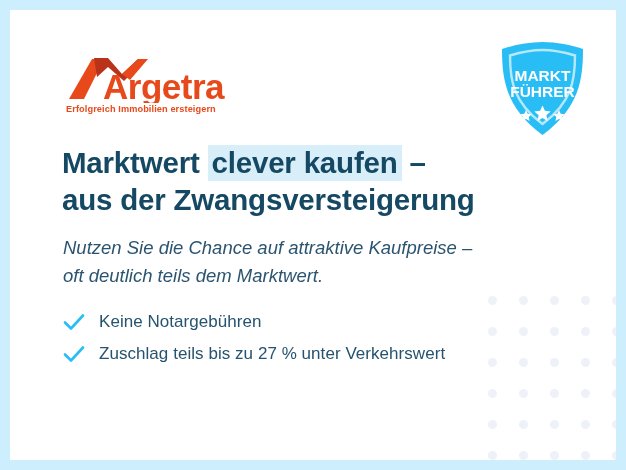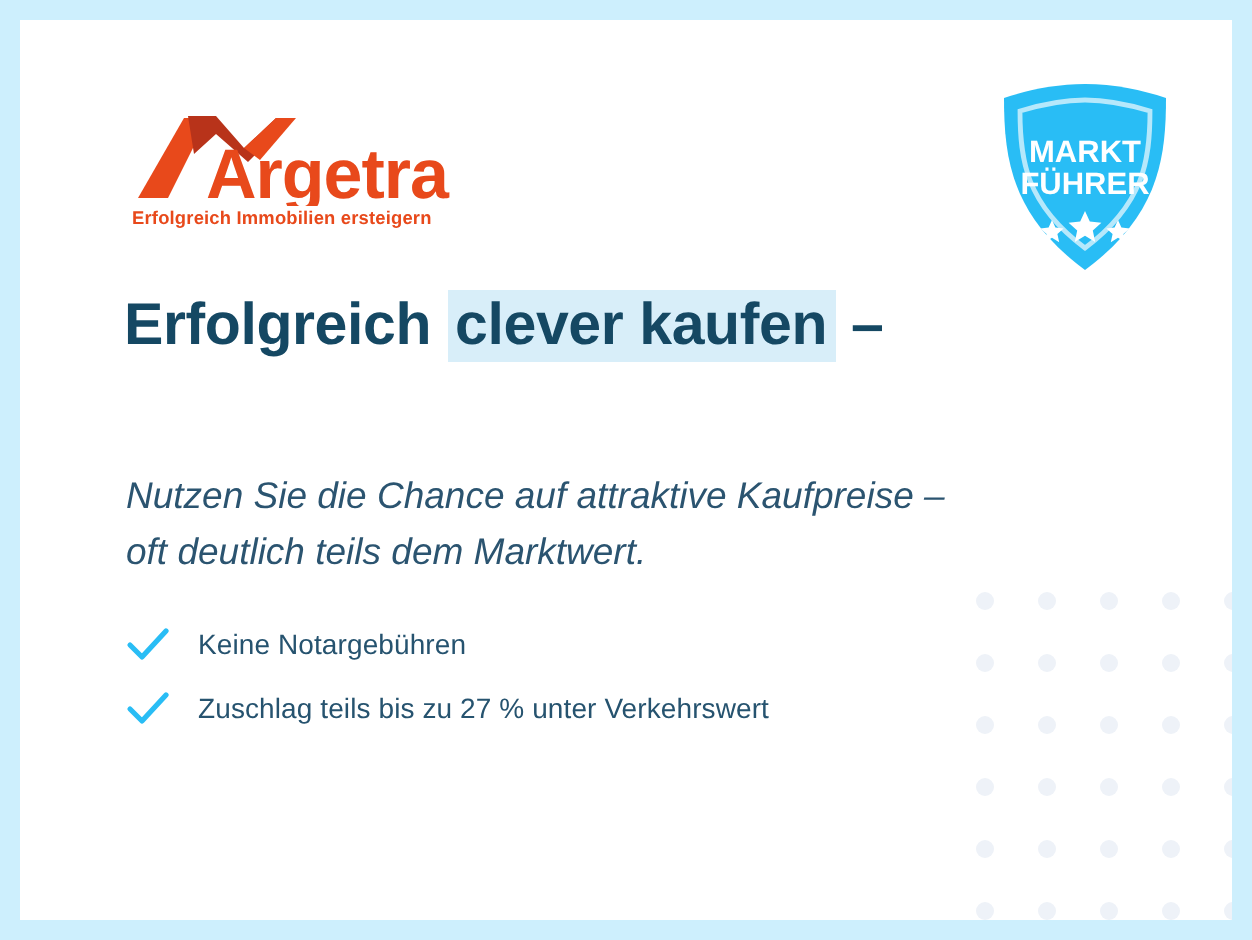--- a/index.html
+++ b/index.html
@@ -135,21 +135,21 @@
   .feature-check {
     flex: 0 0 auto;
     width: 26px;
     height: 20px;
     margin-right: 10px;
     display: flex;
     align-items: center;
     justify-content: flex-start;
   }
   .feature-label {
-    font-size: 14px;
+    font-size: 17px;
     color: #26536f;
     white-space: nowrap;
     letter-spacing: 0.05px;
   }
 </style>
 </head>
 <body>
 
 <div class="banner">
   <div class="canvas">
@@ -222,21 +222,22 @@
         <text x="47.5" y="57" text-anchor="middle" font-family="Liberation Sans, sans-serif" font-size="15.5" font-weight="bold" fill="#ffffff">FÜHRER</text>
         <g fill="#ffffff">
           <path d="M31 70 l1.7 3.8 4.1 .4 -3.1 2.8 .9 4.1 -3.6 -2.2 -3.6 2.2 .9 -4.1 -3.1 -2.8 4.1 -.4 Z"></path>
           <path d="M47.5 65.5 l2.4 5.3 5.8 .6 -4.3 3.9 1.2 5.7 -5.1 -3.1 -5.1 3.1 1.2 -5.7 -4.3 -3.9 5.8 -.6 Z"></path>
           <path d="M64 70 l1.7 3.8 4.1 .4 -3.1 2.8 .9 4.1 -3.6 -2.2 -3.6 2.2 .9 -4.1 -3.1 -2.8 4.1 -.4 Z"></path>
         </g>
       </svg>
     </div>
 
     <div class="headline">
-      <span>Erfolgreich </span><span class="hl-mark">clever kaufen</span><span> –</span><br>
+      <span>Marktwert </span><span class="hl-mark">clever kaufen</span><span> –</span><br>
+      <span>aus der Zwangsversteigerung</span>
     </div>
 
     <div class="subtitle">
       <span>Nutzen Sie die Chance auf attraktive Kaufpreise –</span><br>
       <span>oft deutlich teils dem Marktwert.</span>
     </div>
 
     <div class="features">
       <div class="feature-item">
         <span class="feature-check">

